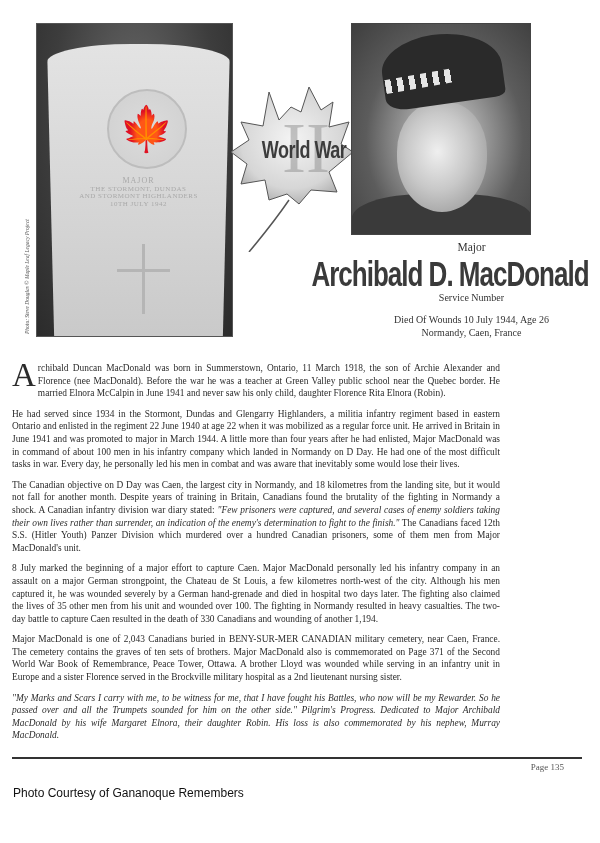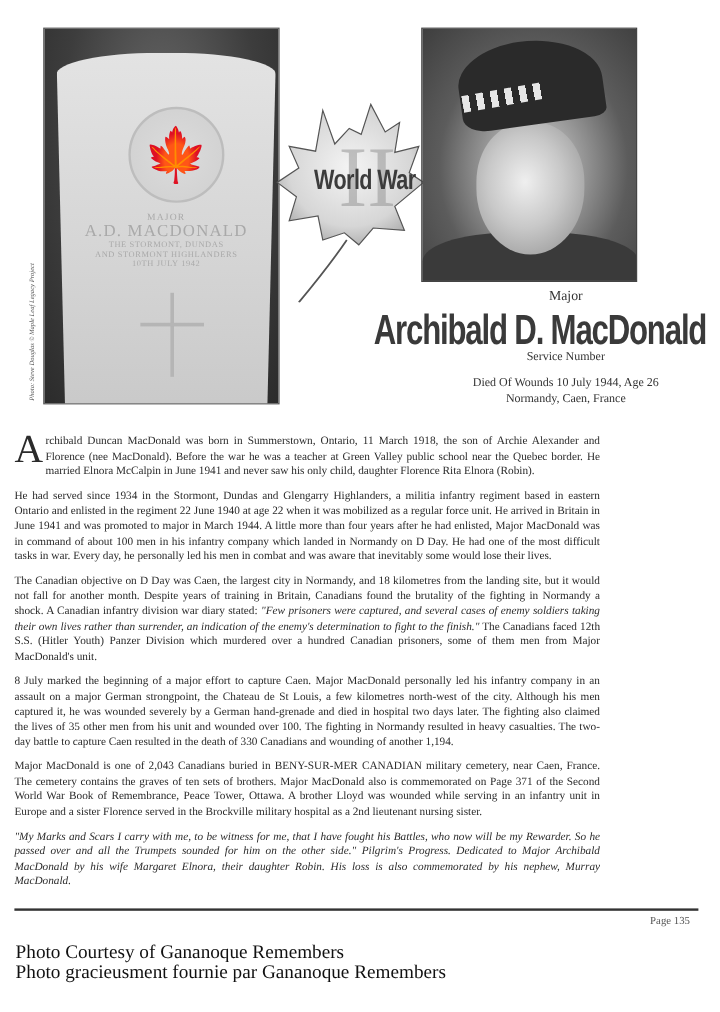--- a/index.html
+++ b/index.html
@@ -101,39 +101,38 @@
     }
     .article p { margin-bottom: 8px; }
     .drop-cap {
       float: left; font-size: 33px; line-height: 25px; margin: 1px 2px 0 0; color: #2b2b2b;
     }
     .italic { font-style: italic; }
 
     .page-rule {
       position: absolute; left: 12px; top: 757px; width: 570px; height: 2px; background: #333;
     }
-    .page-number { position: absolute; right: 25px; top: 762px; font-size: 9px; color: #555; }
+    .page-number { position: absolute; right: 36px; top: 762px; font-size: 9px; color: #555; }
 
     .courtesy {
       position: absolute; left: 13px; top: 785px;
-      font-family: Liberation Serif, serif; font-size: 16px; color: #111;
+      font-family: Liberation Sans, sans-serif; font-size: 12px; color: #111;
       line-height: 17px;
     }
   </style>
 </head>
 <body>
 
 <div class="headstone-photo">
   <div class="headstone">
     <div class="headstone-roundel">
       <span>🍁</span>
     </div>
     <div class="headstone-text">
       <div class="rank">MAJOR</div>
-      <div class="name">A.D. MACDONALD</div>
       <div class="unit">THE STORMONT, DUNDAS</div>
       <div class="unit">AND STORMONT HIGHLANDERS</div>
       <div class="unit">10TH JULY 1942</div>
     </div>
     <div class="headstone-cross"></div>
   </div>
 </div>
 <div class="photo-credit">Photo: Steve Douglas © Maple Leaf Legacy Project</div>
 
 <div class="ww2-leaf">
@@ -178,14 +177,13 @@
   <p>8 July marked the beginning of a major effort to capture Caen. Major MacDonald personally led his infantry company in an assault on a major German strongpoint, the Chateau de St Louis, a few kilometres north-west of the city. Although his men captured it, he was wounded severely by a German hand-grenade and died in hospital two days later. The fighting also claimed the lives of 35 other men from his unit and wounded over 100. The fighting in Normandy resulted in heavy casualties. The two-day battle to capture Caen resulted in the death of 330 Canadians and wounding of another 1,194.</p>
   <p>Major MacDonald is one of 2,043 Canadians buried in BENY-SUR-MER CANADIAN military cemetery, near Caen, France. The cemetery contains the graves of ten sets of brothers. Major MacDonald also is commemorated on Page 371 of the Second World War Book of Remembrance, Peace Tower, Ottawa. A brother Lloyd was wounded while serving in an infantry unit in Europe and a sister Florence served in the Brockville military hospital as a 2nd lieutenant nursing sister.</p>
   <p class="italic">"My Marks and Scars I carry with me, to be witness for me, that I have fought his Battles, who now will be my Rewarder. So he passed over and all the Trumpets sounded for him on the other side." Pilgrim's Progress. Dedicated to Major Archibald MacDonald by his wife Margaret Elnora, their daughter Robin. His loss is also commemorated by his nephew, Murray MacDonald.</p>
 </div>
 
 <div class="page-rule"></div>
 <div class="page-number">Page 135</div>
 
 <div class="courtesy">
   <div>Photo Courtesy of Gananoque Remembers</div>
-  <div>Photo gracieusment fournie par Gananoque Remembers</div>
 </div>
 
 </body></html>

